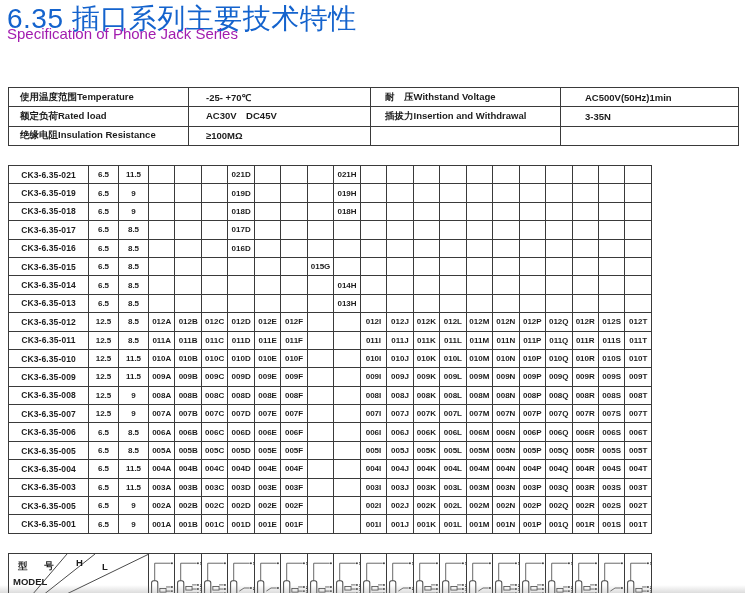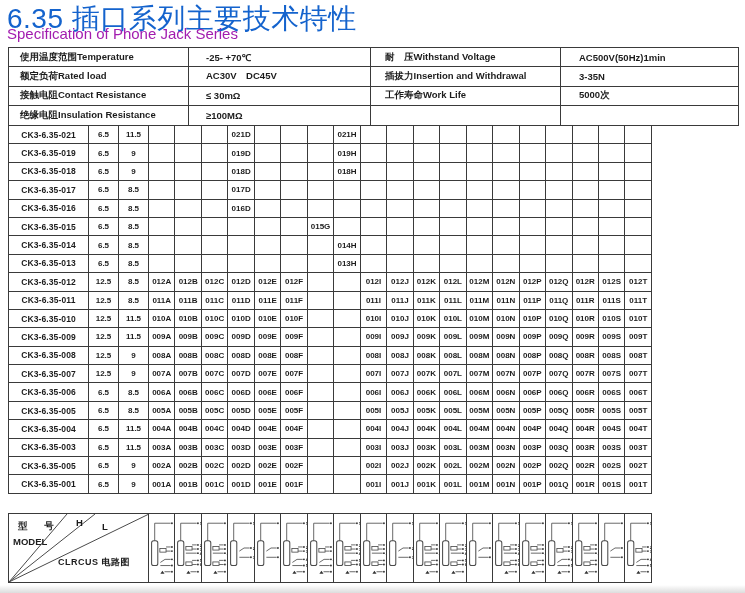--- a/index.html
+++ b/index.html
@@ -10,32 +10,32 @@
   }
   .title{
     position:absolute;left:7px;top:0px;
     font-size:28px;font-weight:normal;color:#1463cd;letter-spacing:0.5px;
     white-space:nowrap;
   }
   .subtitle{
     position:absolute;left:7px;top:25px;
     font-size:15px;color:#a21caf;white-space:nowrap;
   }
-  table{border-collapse:collapse;table-layout:fixed;}
+  table{border-collapse:collapse;table-layout:fixed;margin-top:40px;}
   td{padding:0;overflow:hidden;white-space:nowrap;}
 
   .spec{position:absolute;left:8px;top:47px;width:730px;}
   .spec td{
     border:1px solid #3a3a3a;height:18.4px;
     font-size:9.5px;font-weight:bold;color:#1c1c1c;vertical-align:middle;
   }
   .spec td.l1{padding-left:11px;}
   .spec td.v1{padding-left:17px;}
   .spec td.l2{padding-left:14px;}
-  .spec td.v2{padding-left:18px;}
+  .spec td.v2{padding-left:24px;}
 
   .main{position:absolute;left:8px;top:125px;width:644px;}
   .main td{
     border:1px solid #3a3a3a;height:17.4px;text-align:center;vertical-align:middle;
     font-size:8px;font-weight:bold;color:#1c1c1c;
   }
   .main td.model{font-size:8.5px;letter-spacing:0.1px;}
 
   .foot{position:absolute;left:8px;top:513px;width:644px;}
   .foot td{border:1px solid #3a3a3a;height:68px;vertical-align:middle;text-align:center;}
@@ -73,26 +73,20 @@
         <td class="l2">耐　压Withstand Voltage</td>
         <td class="v2">AC500V(50Hz)1min</td>
       </tr>
       <tr>
         <td class="l1">额定负荷Rated load</td>
         <td class="v1">AC30V　DC45V</td>
         <td class="l2">插拔力Insertion and Withdrawal</td>
         <td class="v2">3-35N</td>
       </tr>
       <tr>
-        <td class="l1">接触电阻Contact Resistance</td>
-        <td class="v1">≤ 30mΩ</td>
-        <td class="l2">工作寿命Work Life</td>
-        <td class="v2">5000次</td>
-      </tr>
-      <tr>
         <td class="l1">绝缘电阻Insulation Resistance</td>
         <td class="v1">≥100MΩ</td>
         <td class="l2"></td>
         <td class="v2"></td>
       </tr>
     </tbody>
 </table>
 
 <table class="main">
   <colgroup>

